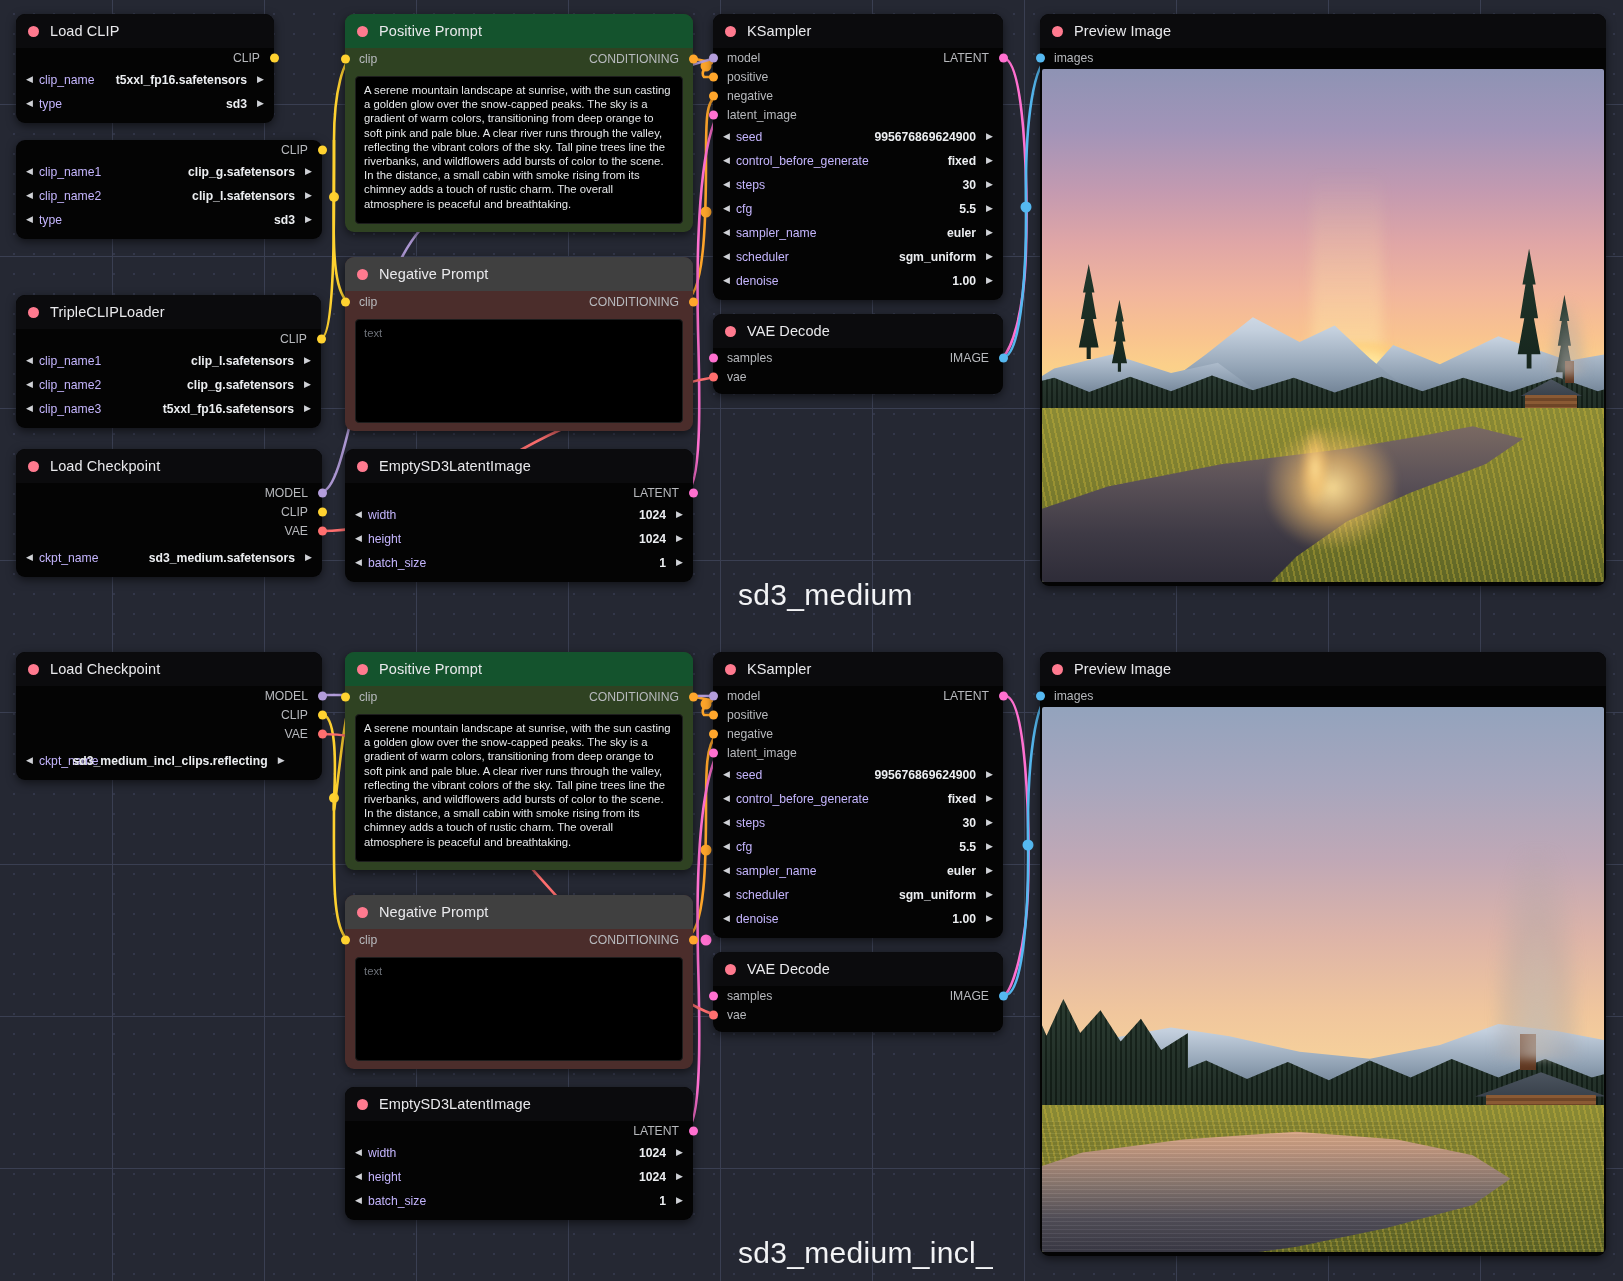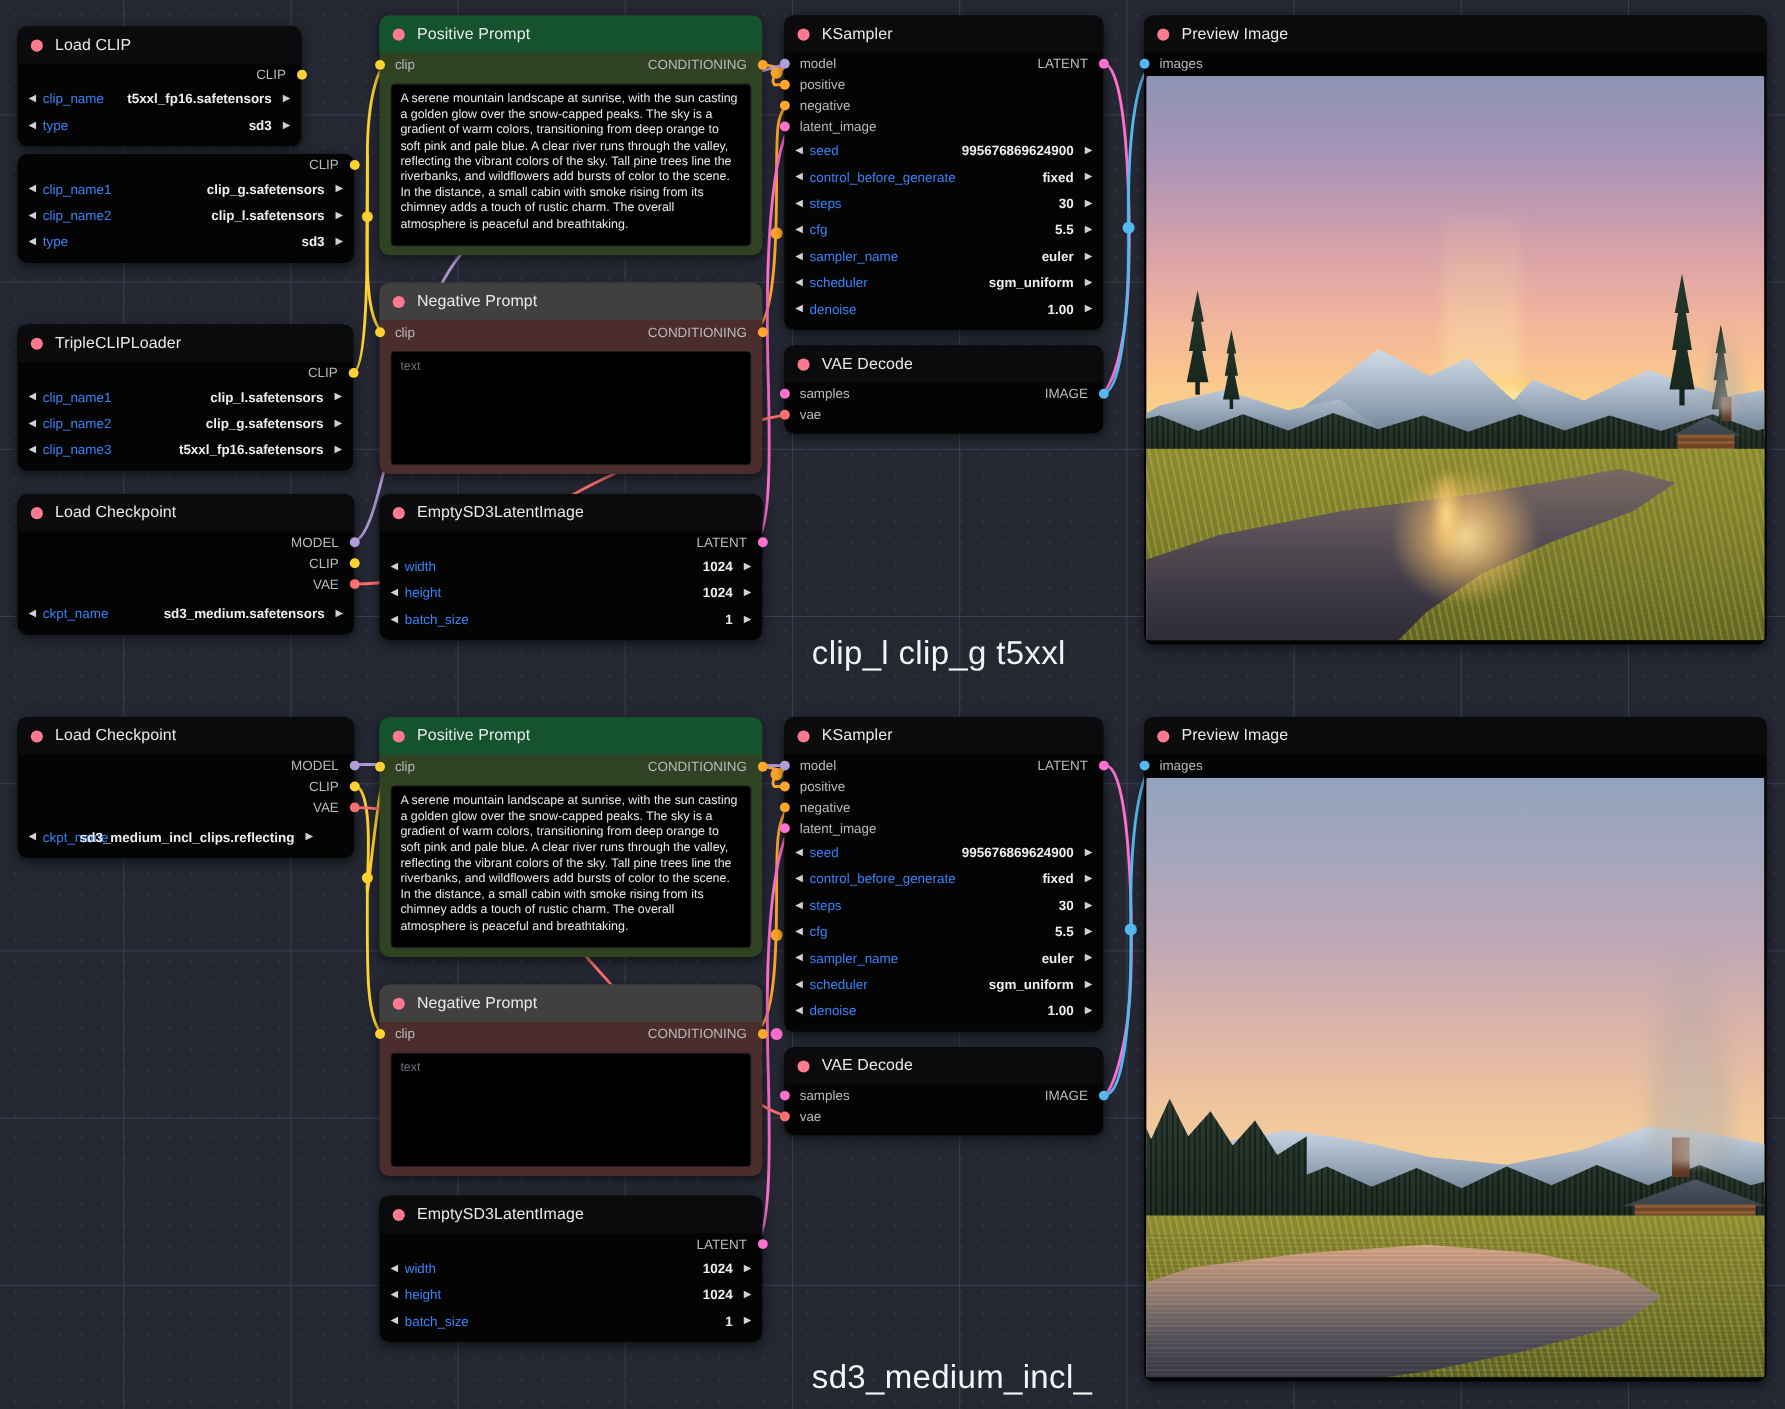--- a/index.html
+++ b/index.html
@@ -71,21 +71,21 @@
   .d-cond  { background: #ffa62b; }
   .d-latent{ background: #ff70d0; }
   .d-image { background: #55b8f0; }
 
   .widget {
     height: 23px; margin: 1px 10px 0 10px;
     display: flex; align-items: center;
     font-size: 12.2px;
     border-radius: 4px;
   }
-  .widget .wname { color: #3b82f6; }
+  .widget .wname { color: #c4b5fd; }
   .widget .wval  { margin-left: auto; color: #eceef1; font-weight: bold; padding-right: 4px; }
   .arrow-l, .arrow-r { color: #cfd1d6; font-size: 9px; line-height: 1; }
   .arrow-l { margin-right: 6px; }
   .arrow-r { margin-left: 6px; }
 
   .textarea {
     margin: 6px 10px 0 10px;
     background: #000;
     border: 1px solid #1d1d1d;
     border-radius: 4px;
@@ -223,21 +223,21 @@
     <circle cx="706" cy="850" r="5.5" fill="#ffa62b"></circle>
     <path d="M685,1130 C702,1130 700,1030 698,960 C696,870 700,790 717,754" fill="none" stroke="#ff70d0" stroke-width="2.6"></path>
     <circle cx="706" cy="940" r="5.5" fill="#ff70d0"></circle>
     <path d="M321,695 C360,695 400,695 460,695 C560,695 660,695 717,696" fill="none" stroke="#b39ddb" stroke-width="2.6"></path>
     <path d="M321,734 C420,734 470,800 560,900 C640,970 690,1010 717,1015" fill="none" stroke="#ff6f6f" stroke-width="2.6"></path>
     <path d="M1005,696 C1026,696 1030,820 1028,890 C1026,950 1012,988 1005,995" fill="none" stroke="#ff70d0" stroke-width="2.6"></path>
     <path d="M1005,995 C1024,995 1029,900 1028,840 C1027,760 1036,698 1050,696" fill="none" stroke="#55b8f0" stroke-width="2.6"></path>
     <circle cx="1028" cy="845" r="5.5" fill="#55b8f0"></circle>
   </svg>
 
-  <div class="node plain" style="left:16px; top:24px; width:258px;text-align:right;">
+  <div class="node plain" style="left:16px; top:14px; width:258px;text-align:right;">
     <div class="node-header">
       <span class="hdr-dot"></span>
       <span class="hdr-title">Load CLIP</span>
     </div>
     <div class="node-body">
       <div class="slot-row">
         <span class="out-label">CLIP</span>
         <span class="dot right d-clip"></span>
       </div>
       <div class="widget">
@@ -528,20 +528,21 @@
 
         <div class="river1" style="left:-4%; top:69%; width:112%; height:31%;
                     clip-path: polygon(0% 100%, 2% 56%, 14% 40%, 32% 26%, 52% 16%, 64% 8%, 72% 2%, 80% 10%, 74% 26%, 62% 44%, 52% 62%, 44% 84%, 40% 100%);"></div>
         <div class="river-glow" style="left:40%; top:70%; width:130px; height:120px;"></div>
         <div class="river-glow" style="left:46%; top:70%; width:28px; height:80px;"></div>
       </div>
     </div>
   </div>
 
   <div class="annotation" style="left:738px; top:495px;">
+    <div>sd3_medium</div>
     <div>clip_l clip_g t5xxl</div>
   </div>
 
   <div class="node plain" style="left:16px; top:652px; width:306px;">
     <div class="node-header">
       <span class="hdr-dot"></span>
       <span class="hdr-title">Load Checkpoint</span>
     </div>
     <div class="node-body">
       <div class="slot-row">

